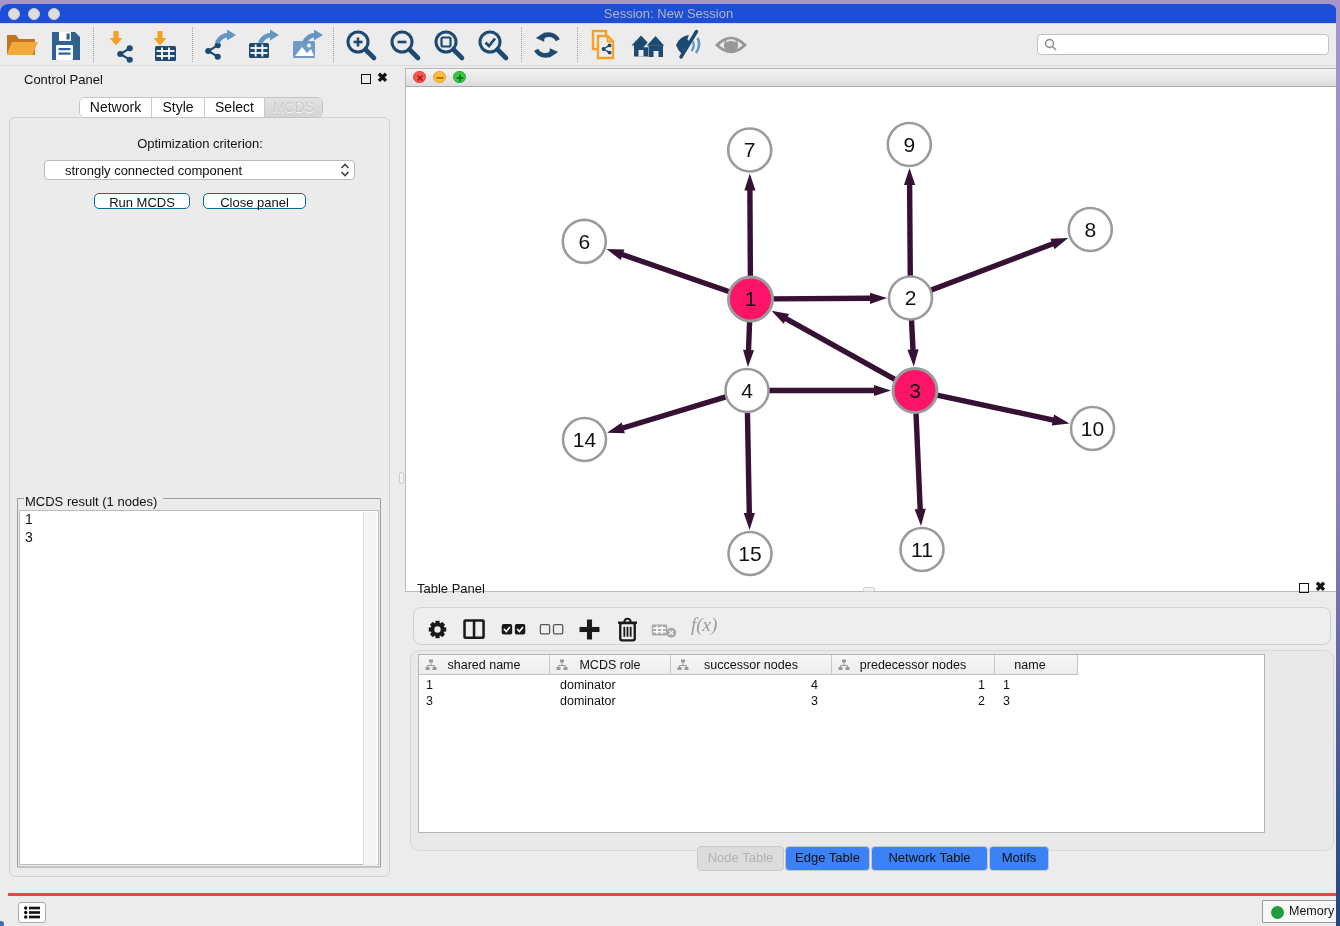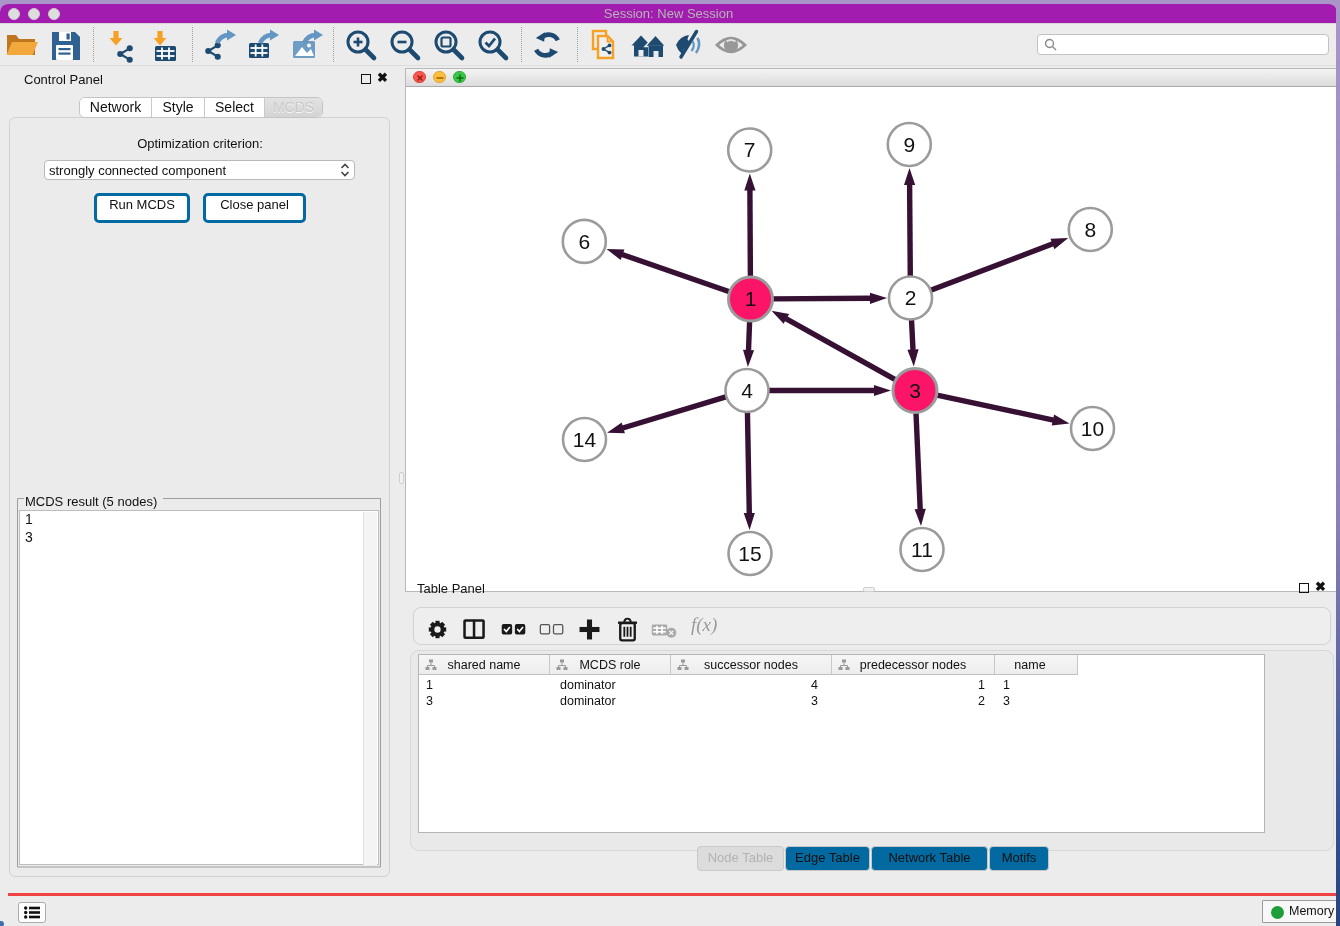--- a/index.html
+++ b/index.html
@@ -1,46 +1,46 @@
 <!DOCTYPE html>
 <html><head><meta charset="utf-8"><style>
 * { margin:0; padding:0; box-sizing:border-box; }
 html,body { width:1340px; height:926px; overflow:hidden; font-family:"Liberation Sans",sans-serif; }
 body { background:#ececec; }
 .desk-top { position:absolute; left:0; top:0; width:1340px; height:10px; background:#a995c8; }
 .desk-right { position:absolute; right:0; top:0; width:4px; height:926px; background:linear-gradient(#a995c8,#8d80ba 55%,#31508e 90%,#27447e); }
 .win { position:absolute; left:0; top:4px; width:1337px; height:922px; background:#ececec; border-radius:8px 8px 0 0; }
-.titlebar { position:absolute; left:0; top:0; width:100%; height:20px; background:#a21caf; border-radius:8px 8px 0 0; border-bottom:1px solid #d8d8d8; }
+.titlebar { position:absolute; left:0; top:0; width:100%; height:20px; background:#1d4ed8; border-radius:8px 8px 0 0; border-bottom:1px solid #d8d8d8; }
 .tl { position:absolute; top:3.5px; width:12px; height:12px; border-radius:50%; background:#dedede; border:1px solid #c9c9c9; }
 .wtitle { position:absolute; top:1.5px; left:0; width:100%; text-align:center; font-size:13px; color:#b6b6b6; }
 .toolbar { position:absolute; left:0; top:20px; width:100%; height:42px; background:#ececec; border-bottom:1px solid #dedede; }
 .ti { position:absolute; top:4px; }
 .tsep { position:absolute; top:3px; height:35px; width:0; border-left:1px dotted #9f9f9f; }
 .search { position:absolute; left:1037px; top:10px; width:292px; height:21px; background:#fff; border:1px solid #c2c2c2; border-radius:4px; }
 .panelhdr { position:absolute; font-size:13px; color:#111; }
 .sq { position:absolute; width:10px; height:10px; border:1.6px solid #111; }
 .xx { position:absolute; font-size:13px; font-weight:bold; color:#111; }
 .cp-content { position:absolute; left:9px; top:113px; width:381px; height:760px; background:#ebebeb; border:1px solid #d2d2d2; border-radius:6px; }
 .tabseg { position:absolute; left:79px; top:93px; height:21px; display:flex; border:1px solid #c4c4c4; border-radius:6px; overflow:hidden; background:#fff; z-index:5; }
 .tabseg div { font-size:14px; color:#111; text-align:center; line-height:19px; border-right:1px solid #c9c9c9; background:#fff; }
 .tabseg div:last-child { border-right:none; background:linear-gradient(#e2e2e2,#d4d4d4); color:#cacaca; text-shadow:0 1px 0 #f5f5f5; }
-select.crit { position:absolute; left:44px; top:156px; width:311px; height:20px; font-size:13px; font-family:"Liberation Sans",sans-serif; border:1px solid #b9b9b9; border-radius:4px; background:#fff; padding-left:4px; -webkit-appearance:none; appearance:none; color:#111; }
+select.crit { position:absolute; left:44px; top:156px; width:311px; height:20px; font-size:13px; font-family:"Liberation Sans",sans-serif; border:1px solid #b9b9b9; border-radius:4px; background:#fff; padding-left:20px; -webkit-appearance:none; appearance:none; color:#111; }
 .chev { position:absolute; left:339px; top:159px; width:12px; height:14px; pointer-events:none; }
-.btn { position:absolute; height:30px; background:#fff; border:3px solid #0369a1; border-radius:5px; font-size:13px; color:#111; text-align:center; line-height:18px; }
+.btn { position:absolute; height:16px; background:#fff; border:1px solid #0369a1; border-radius:5px; font-size:13px; color:#111; text-align:center; line-height:18px; }
 .fieldset { position:absolute; left:17px; top:486px; width:364px; height:380px; }
 .ta { position:absolute; left:2px; top:20px; width:360px; height:355px; background:#fff; border:1px solid #bdbdbd; }
 .netwin { position:absolute; left:405px; top:64px; width:932px; height:524px; border:1px solid #b9b9b9; background:#fff; }
 .nettitle { position:absolute; left:0; top:0; width:100%; height:18px; background:linear-gradient(#f4f4f4,#dcdcdc); border-bottom:1px solid #aaa; }
 .light { position:absolute; top:1.5px; width:12.5px; height:12.5px; border-radius:50%; }
 .tablepanel { position:absolute; left:397px; top:573px; width:940px; height:300px; }
 .ttool { position:absolute; left:16px; top:30px; width:918px; height:38px; border:1px solid #d2d2d2; border-radius:8px; background:#eee; }
 .tbl { position:absolute; left:21px; top:77px; width:847px; height:179px; background:#fff; border:1px solid #b5b5b5; }
 .thead { position:absolute; left:0; top:0; height:20px; background:linear-gradient(#f6f6f6,#ededed); border-bottom:1px solid #c0c0c0; border-right:1px solid #c8c8c8; font-size:12.5px; color:#111; text-align:center; line-height:20px; }
 .cell { position:absolute; font-size:12.5px; color:#111; height:16px; line-height:16px; }
-.btab { position:absolute; top:269px; height:25px; background:#0369a1; border:1px solid #c6c6c6; font-size:13px; color:#111; text-align:center; line-height:22px; border-radius:4px; }
+.btab { position:absolute; top:269px; height:25px; background:#3b82f6; border:1px solid #c6c6c6; font-size:13px; color:#111; text-align:center; line-height:22px; border-radius:4px; }
 .statusbar { position:absolute; left:8px; top:889px; width:1337px; height:33px; background:#ececec; border-top:3px solid #ef4444; }
 </style></head><body>
 <div class="desk-top"></div>
 <div class="win">
   <div class="titlebar">
     <div class="tl" style="left:8px"></div>
       <div class="tl" style="left:28px"></div>
       <div class="tl" style="left:48px"></div>
     <div class="wtitle">Session: New Session</div>
   </div>
@@ -184,21 +184,21 @@
   <select class="crit"><option>strongly connected component</option></select>
   <svg class="chev" viewBox="0 0 12 14">
       <path d="M2.5,5 L6,1.5 L9.5,5 M2.5,9 L6,12.5 L9.5,9" fill="none" stroke="#444" stroke-width="1.6"></path>
     </svg>
   <div class="btn" style="left:94px;top:189px;width:96px">Run MCDS</div>
   <div class="btn" style="left:203px;top:189px;width:103px">Close panel</div>
   <div class="fieldset">
     <svg width="364" height="380" style="position:absolute">
         <path d="M7,8.5 H0.5 V377 H363.5 V8.5 H146" fill="none" stroke="#9d9d9d" stroke-width="1"></path>
       </svg>
-    <div style="position:absolute;left:8px;top:4px;font-size:13px;color:#111;background:transparent">MCDS result (5 nodes)</div>
+    <div style="position:absolute;left:8px;top:4px;font-size:13px;color:#111;background:transparent">MCDS result (1 nodes)</div>
     <div class="ta">
       <div style="position:absolute;left:5px;top:-1px;font-size:14px;color:#111;line-height:18px">1<br>3</div>
       <div style="position:absolute;right:1px;top:1px;width:14px;height:353px;background:#f4f4f4;border-left:1px solid #e0e0e0"></div>
     </div>
   </div>
 
   <div class="netwin">
     <div class="nettitle">
       <div class="light" style="left:7px;background:#f9564f;border:0.5px solid #dd4641">
           <svg width="12" height="12" viewBox="0 0 12 12" style="position:absolute;left:0;top:0.5">

